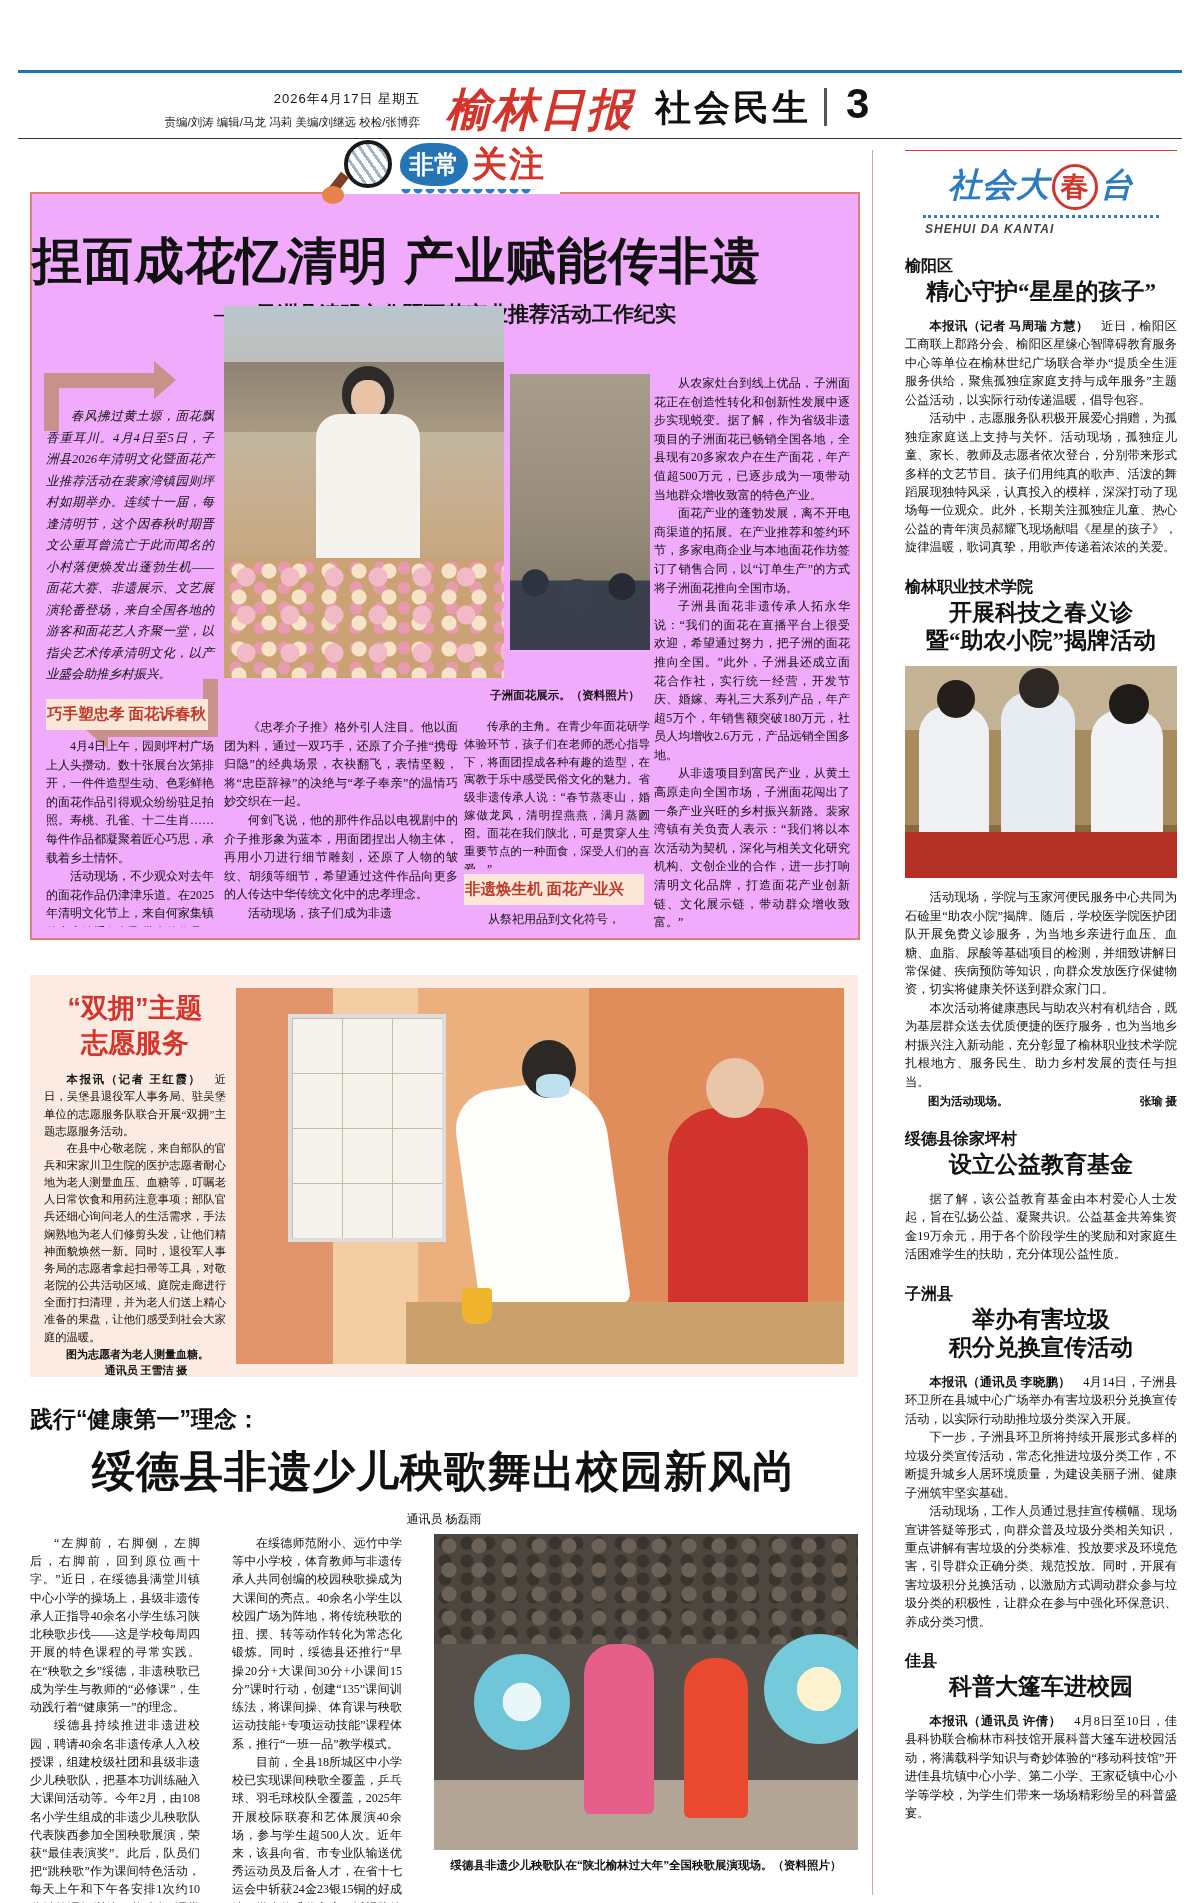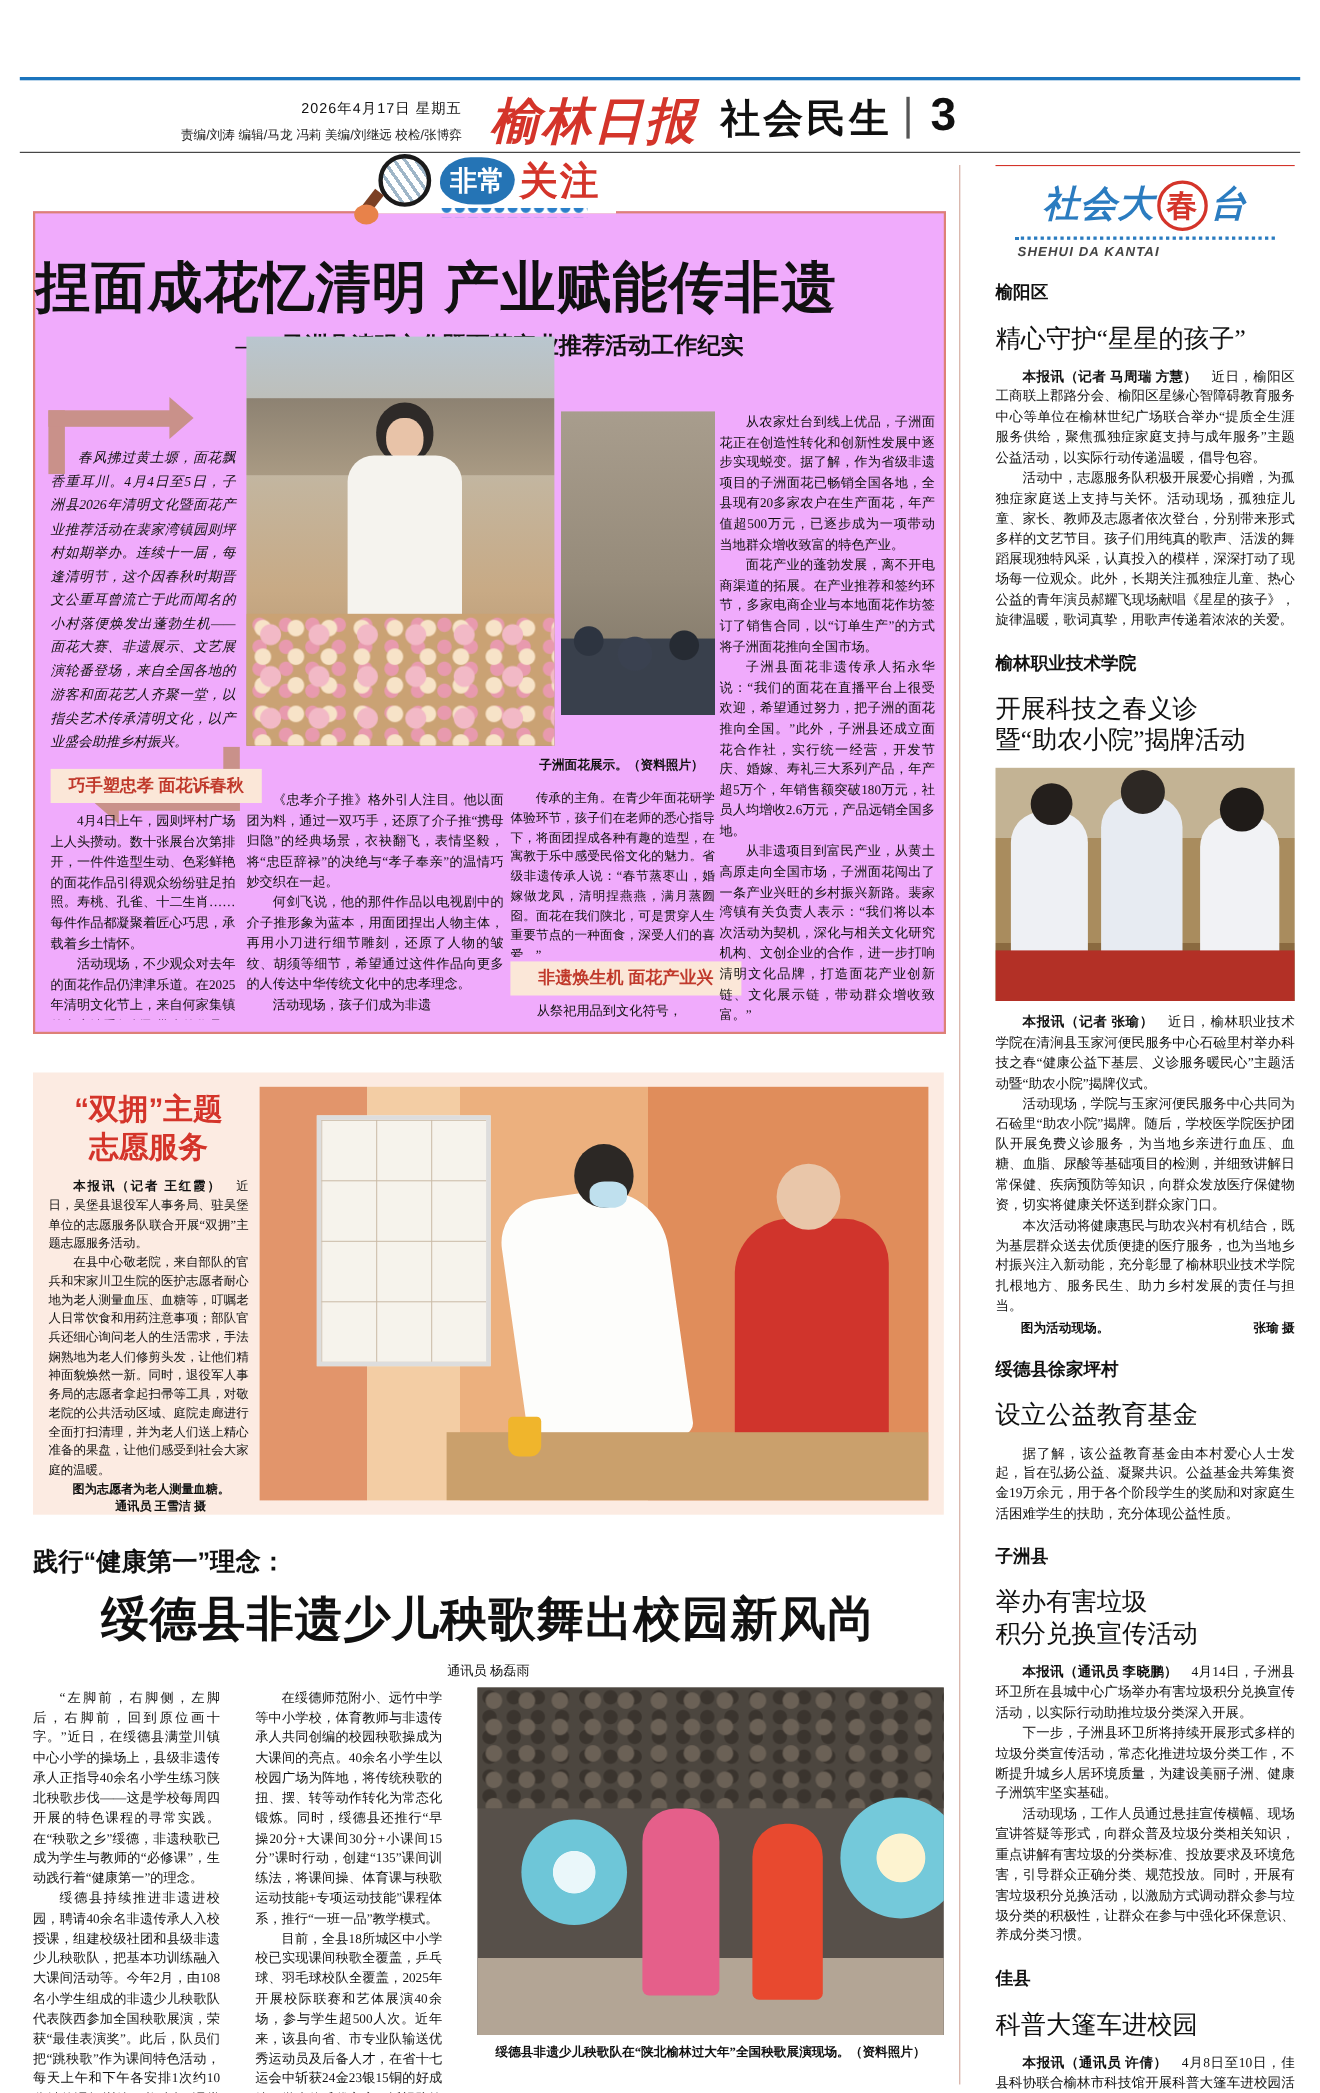--- a/index.html
+++ b/index.html
@@ -53,22 +53,22 @@
   .arr { position:absolute; width:146px; height:40px; }
   .arr .vbar { position:absolute; left:0; top:13px; width:15px; height:58px; background:#c9918a; }
   .arr .hbar { position:absolute; left:0; top:13px; width:112px; height:15px; background:#c9918a; }
   .arr .head { position:absolute; left:110px; top:1px; width:0; height:0;
                border-left:22px solid #c9918a; border-top:19px solid rgba(0,0,0,0);
                border-bottom:19px solid rgba(0,0,0,0); }
   .arr-top { top:0; left:-2px; }
   .arr-bot { bottom:-64px; right:-4px; transform:rotate(180deg); }
 
   .subhead { position:absolute; background:#fbe7d8; color:#c0392b; font-weight:bold;
-             font-family:Liberation Sans, sans-serif; font-size:15.5px; padding:5px 16px;
-             text-align:center; }
+             font-family:Liberation Serif, serif; font-size:15.5px; padding:5px 1px;
+             }
   .sh1 { left:14px; top:505px; width:160px; }
   .sh2 { left:432px; top:680px; width:178px; }
 
   .mcol { position:absolute; font-size:12px; line-height:1.55; text-align:justify; overflow:hidden; }
   .mcol p { margin:0; text-indent:2em; }
   .c1 { left:14px; top:543px; width:168px; height:190px; }
   .c2 { left:192px; top:524px; width:234px; height:210px; }
   .c3a { left:432px; top:524px; width:186px; height:152px; font-size:11.5px; }
   .c3b { left:432px; top:716px; width:186px; height:22px; }
   .c4 { left:622px; top:180px; width:196px; height:556px; }
@@ -164,22 +164,22 @@
   .logo-cn { font-family:"Liberation Sans",sans-serif; font-style:italic; font-weight:900;
              font-size:33px; color:#2b7cc0; letter-spacing:1px; }
   .logo-cn .chun { display:inline-block; color:#d4342a; border:3px solid #d4342a; border-radius:50%;
              width:40px; height:40px; line-height:40px; font-size:28px; background:#fff;
              font-style:normal; vertical-align:middle; margin:0 2px; }
   .logo-dots { border-bottom:3px dotted #2b7cc0; margin:5px 18px 4px; }
   .logo-en { font-style:italic; font-weight:bold; font-size:12px; color:#444; letter-spacing:1px;
              text-align:left; padding-left:20px; font-family:"Liberation Sans",sans-serif; }
   .r-art { margin-top:20px; }
   .r-kicker { font-family:"Liberation Sans",sans-serif; font-size:16px; font-weight:bold; }
-  .r-headline { font-size:23px; font-weight:400; line-height:1.25; margin:17px 0 10px;
-                font-family:"Liberation Serif",serif; }
+  .r-headline { font-size:23px; font-weight:700; line-height:1.25; margin:1px 0 10px;
+                font-family:"Liberation Serif",serif;text-align:center; }
   .r-body p { margin:0; text-indent:2em; font-size:12.3px; line-height:1.5; text-align:justify; }
   .r-body b { font-family:"Liberation Serif",serif; }
   .photo-yjy { height:212px; margin:2px 0 10px;
         background:linear-gradient(180deg,#c3b394 0 30%,#a98c5e 30% 75%,#8a6a40 75% 100%); }
   .yj-coat1 { position:absolute; left:14px; top:40px; width:70px; height:140px; background:#eef0f4;
         border-radius:28px 28px 4px 4px; }
   .yj-coat2 { position:absolute; left:96px; top:26px; width:74px; height:150px; background:#e7ebf2;
         border-radius:28px 28px 4px 4px; }
   .yj-coat3 { position:absolute; left:186px; top:44px; width:72px; height:140px; background:#f1f2f5;
         border-radius:28px 28px 4px 4px; }
@@ -351,21 +351,20 @@
       <div class="photo photo-yjy">
         <span class="yj-coat1"></span>
         <span class="yj-coat2"></span>
         <span class="yj-coat3"></span>
         <span class="yj-hair1"></span>
         <span class="yj-hair2"></span>
         <span class="yj-hair3"></span>
         <span class="yj-table"></span>
       </div>
       <div class="r-body">
-        <p><b>本报讯（记者 张瑜）　</b><span>近日，榆林职业技术学院在清涧县玉家河便民服务中心石硷里村举办科技之春“健康公益下基层、义诊服务暖民心”主题活动暨“助农小院”揭牌仪式。</span></p>
         <p>活动现场，学院与玉家河便民服务中心共同为石硷里“助农小院”揭牌。随后，学校医学院医护团队开展免费义诊服务，为当地乡亲进行血压、血糖、血脂、尿酸等基础项目的检测，并细致讲解日常保健、疾病预防等知识，向群众发放医疗保健物资，切实将健康关怀送到群众家门口。</p>
         <p>本次活动将健康惠民与助农兴村有机结合，既为基层群众送去优质便捷的医疗服务，也为当地乡村振兴注入新动能，充分彰显了榆林职业技术学院扎根地方、服务民生、助力乡村发展的责任与担当。</p>
       </div>
       <div class="r-credit">
         <span class="cap">图为活动现场。</span>
         <span>张瑜 摄</span>
       </div>
     </article>
 
     <article class="r-art">

